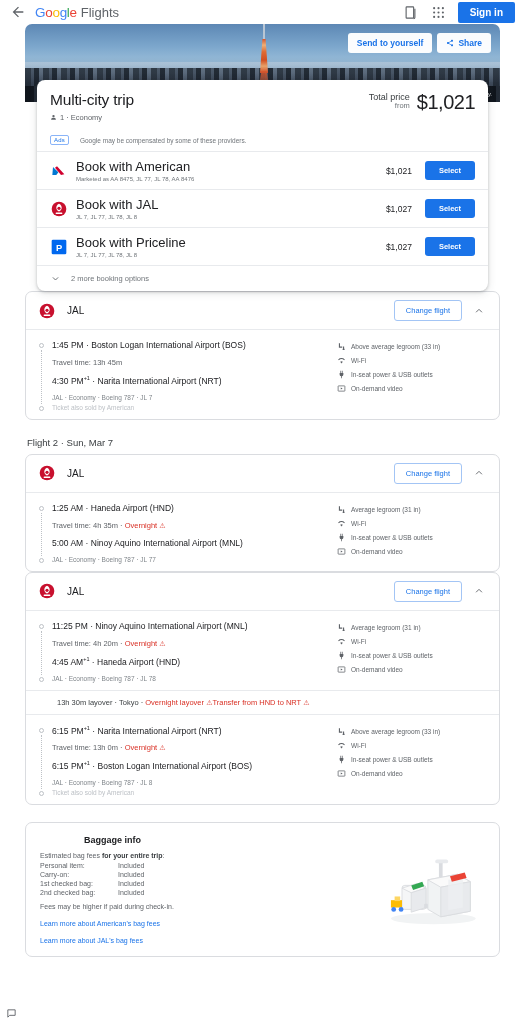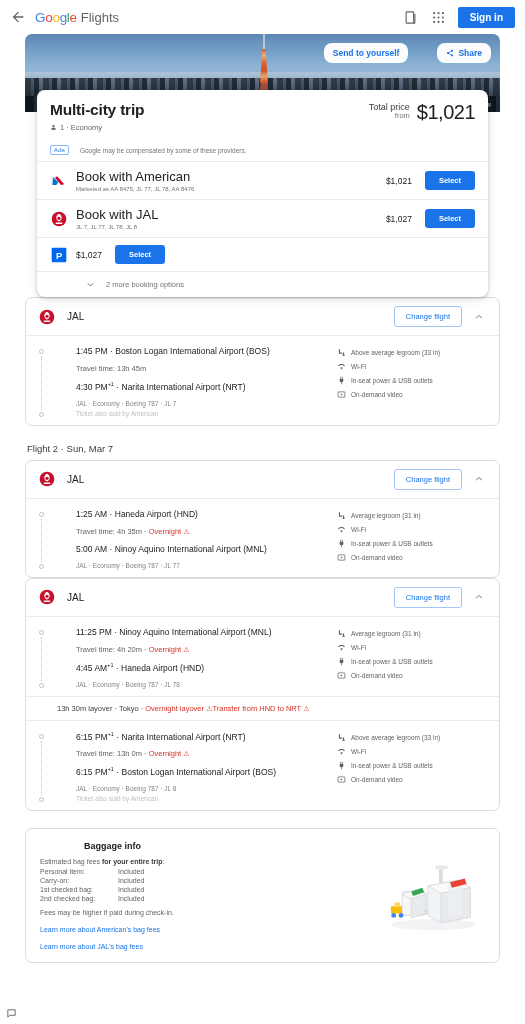--- a/index.html
+++ b/index.html
@@ -7,21 +7,21 @@
     width: 525px; height: 1024px;
     background: #ffffff;
     font-family: "Liberation Sans", sans-serif;
     color: #202124;
     overflow: hidden;
   }
   body { position: relative; }
 
   
   .topbar {
-    height: 34px; display: flex; align-items: center;
+    height: 24px; display: flex; align-items: center;
     padding: 0 10px; gap: 9px;
   }
   .back-arrow { width: 16px; height: 16px; cursor: pointer; flex: 0 0 auto; }
   .brand { display: flex; align-items: baseline; gap: 4px; font-size: 13px; }
   .g-logo { font-size: 13.5px; letter-spacing: -0.3px; font-weight: 400; }
   .g-logo span:nth-child(1){color:#4285F4}
   .g-logo span:nth-child(2){color:#EA4335}
   .g-logo span:nth-child(3){color:#FBBC05}
   .g-logo span:nth-child(4){color:#4285F4}
   .g-logo span:nth-child(5){color:#34A853}
@@ -68,39 +68,39 @@
     background: linear-gradient(to bottom,#d8562c,#ecb07a 18%,#e06a33 38%,#d14f22 62%,#e8a26a 80%,#cf4a24 100%);
     clip-path: polygon(30% 0, 70% 0, 100% 100%, 0 100%);
   }
   .tower .base {
     position:absolute; left:0px; top:47px; width:14px; height:25px;
     background: linear-gradient(to bottom, rgba(216,86,44,.85), rgba(60,70,82,.9));
     clip-path: polygon(32% 0, 68% 0, 100% 100%, 0 100%);
   }
   .hero-btns { position:absolute; right:9px; top:9px; display:flex; gap:5px; }
   .hero-btn {
-    background: rgba(255,255,255,.97); color:#1a73e8; border:none; border-radius:8px;
+    background: rgba(255,255,255,.97); color:#1a73e8; border:none; border-radius:3px;
     font-size: 8.5px; font-weight:bold; padding:5px 9px; cursor:pointer;
     display:flex; align-items:center; gap:4px;
-    font-family: "Liberation Sans", sans-serif; white-space:nowrap;margin-left:24px;
+    font-family: "Liberation Sans", sans-serif; white-space:nowrap;
   }
   .hero-note {
     position:absolute; right:8px; bottom:5px; color:#eceff3; font-size:6.2px;
     text-shadow: 0 1px 2px rgba(0,0,0,.6); white-space: nowrap;
   }
   .hero-note u { text-decoration: underline; }
 
   
   .maincard {
     background:#fff; border-radius:8px; margin: -22px 12px 0 12px;
     box-shadow: 0 1px 3px rgba(60,64,67,.28), 0 2px 8px rgba(60,64,67,.14);
     position: relative; z-index: 3; overflow:hidden;
   }
   .trip-head { display:flex; align-items:flex-start; padding: 11px 13px 9px 13px; }
-  .trip-title { font-size: 15.5px; font-weight:700; letter-spacing:-.2px; }
+  .trip-title { font-size: 15.5px; font-weight:400; letter-spacing:-.2px; }
   .trip-sub { font-size: 7.5px; color:#5f6368; margin-top:4px; display:flex; align-items:center; gap:3px; }
   .price-box { margin-left:auto; display:flex; align-items:flex-start; gap:7px; }
   .price-label { text-align:right; line-height:1.15; padding-top:1px; }
   .price-label .l1 { font-size:9px; color:#3c4043; }
   .price-label .l2 { font-size:7.5px; color:#70757a; }
   .price-amt { font-size:20px; font-weight:400; letter-spacing:-.5px; color:#202124; }
 
   .ads-row {
     display:flex; align-items:center; gap:11px; padding:4px 13px 6px 13px;
     border-bottom:1px solid #e8eaed;
@@ -119,21 +119,21 @@
   .book-info { flex:1 1 auto; min-width:0; }
   .book-title { font-size:13px; color:#202124; }
   .book-sub { font-size:6px; color:#70757a; margin-top:2px; }
   .book-price { font-size:8.5px; color:#202124; margin-right:4px; }
   .select-btn {
     background:#1a73e8; color:#fff; border:none; border-radius:3px;
     font-size:7.5px; font-weight:bold; padding:5px 14px; cursor:pointer;
     font-family:"Liberation Sans", sans-serif;
   }
   .more-row {
-    display:flex; align-items:center; gap:11px; padding:8px 13px; cursor:pointer;margin-left:35px;
+    display:flex; align-items:center; gap:11px; padding:8px 13px; cursor:pointer;
   }
   .more-row .chev { width:10px; color:#5f6368; display:flex; justify-content:center;}
   .more-text { font-size:7.5px; color:#70757a; }
 
   
   .flight-head { font-size:9.5px; color:#3c4043; margin: 17px 0 6px 2px; }
   .flight-card {
     border:1px solid #dadce0; border-radius:7px; background:#fff; overflow:hidden;
   }
   .fc-top { display:flex; align-items:center; gap:12px; padding:8px 12px; border-bottom:1px solid #e8eaed; }
@@ -143,21 +143,21 @@
     border-radius:3px; font-size:7.5px; padding:5px 11px; cursor:pointer;
     font-family:"Liberation Sans", sans-serif;
   }
   .collapse-chev { width:13px; text-align:center; color:#5f6368; cursor:pointer; }
 
   .leg { display:flex; padding:10px 12px 8px 12px; }
   .leg-left { flex: 1 1 auto; display:flex; gap:7px; min-width:0; }
   .timeline { width:7px; flex:0 0 auto; padding-top:3px; display:flex; flex-direction:column; align-items:center; }
   .dot { width:5px; height:5px; border-radius:50%; border:1px solid #bdc1c6; background:#fff; flex:0 0 auto;}
   .dotline { flex:1 1 auto; width:0; border-left:1px dotted #bdc1c6; margin:2px 0; }
-  .leg-body { flex:1 1 auto; min-width:0;margin-left:24px; }
+  .leg-body { flex:1 1 auto; min-width:0; }
   .leg-line { font-size:8.5px; color:#202124; margin-bottom:8px; white-space:nowrap; }
   .leg-line sup { font-size:5.5px; vertical-align: super; }
   .leg-mid { font-size:7.5px; color:#5f6368; margin-bottom:8px; }
   .ovr { color:#d93025; }
   .warn { color:#d93025; font-size:7px; }
   .leg-meta { font-size:6.5px; color:#80868b; margin-top:5px; }
   .leg-meta2 { font-size:6.5px; color:#bdc1c6; margin-top:3px; }
 
   .amenities { width:150px; flex:0 0 auto; padding-top:2px; }
   .amen { display:flex; align-items:center; gap:5px; margin-bottom:5px; }
@@ -312,20 +312,24 @@
       <div class="book-price">$1,027</div>
       <button class="select-btn">Select</button>
     </div>
 
     <div class="book-row">
       <div class="logo-slot">
         <svg viewBox="0 0 24 24" width="16" height="16">
             <rect x="1" y="1" width="22" height="22" rx="2" fill="#0068ef"></rect>
             <text x="12" y="17.5" font-family="Liberation Sans, sans-serif" font-size="14" font-weight="bold" fill="#fff" text-anchor="middle">P</text>
           </svg>
+      </div>
+      <div class="book-info">
+        <div class="book-title">Book with Priceline</div>
+        <div class="book-sub">JL 7, JL 77, JL 78, JL 8</div>
       </div>
       <div class="book-price">$1,027</div>
       <button class="select-btn">Select</button>
     </div>
 
     <div class="more-row">
       <span class="chev">
         <svg viewBox="0 0 24 24" width="9" height="9" fill="none" stroke="#5f6368" stroke-width="2.4">
             <path d="M5 9l7 7 7-7"></path>
           </svg>

